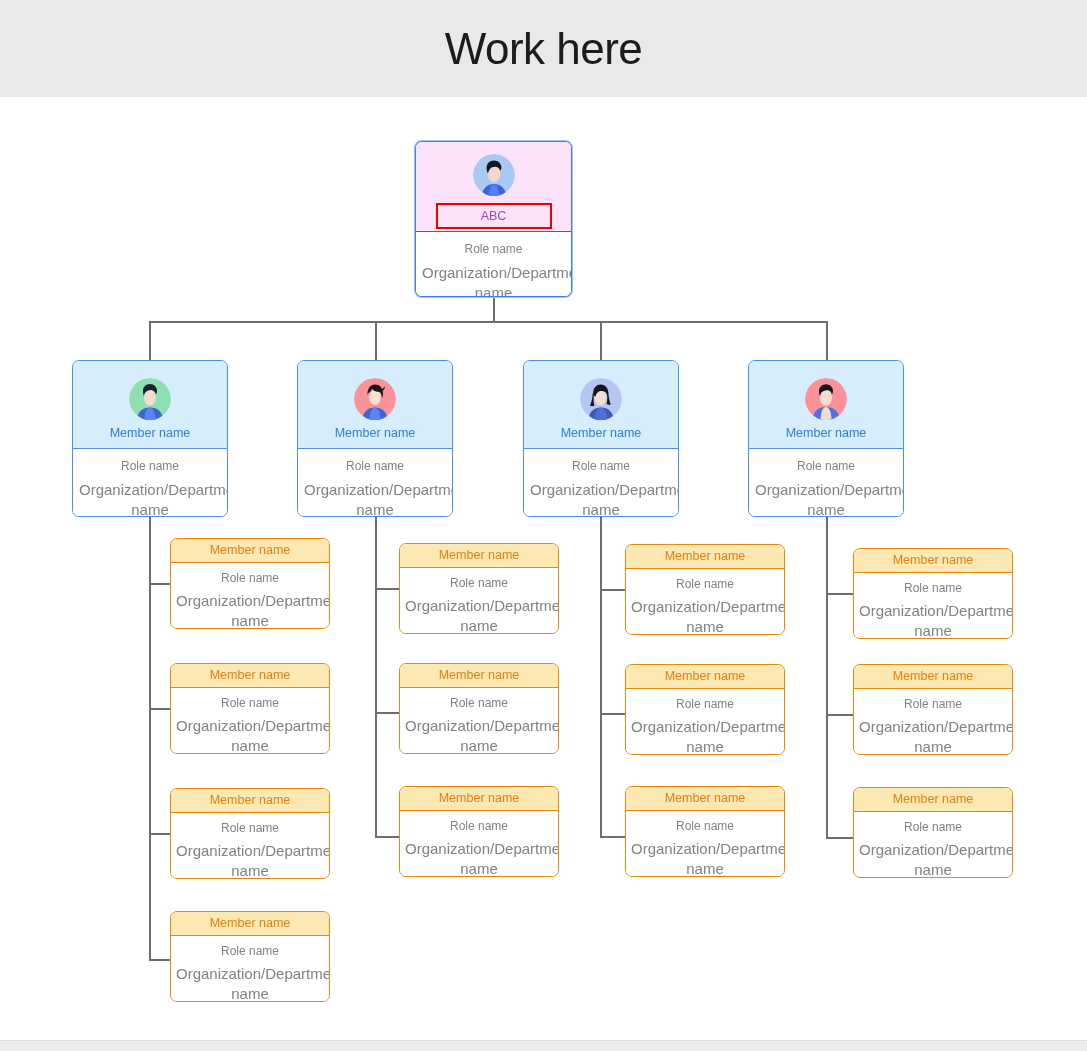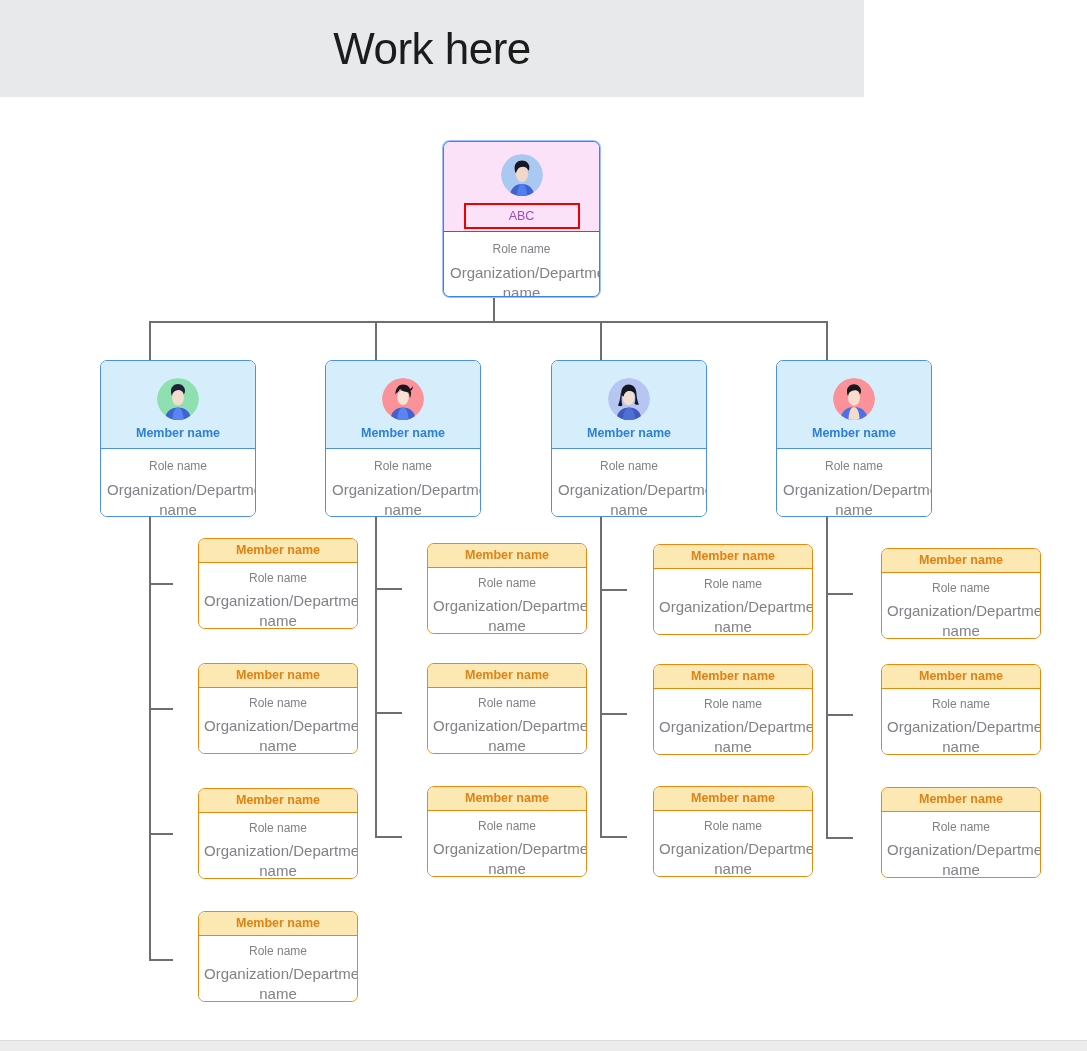--- a/index.html
+++ b/index.html
@@ -6,21 +6,21 @@
   html, body {
     width: 1087px; height: 1051px;
     font-family: "Liberation Sans", sans-serif;
     background: #ffffff;
     overflow: hidden;
   }
 
   
   .topbar {
     position: absolute; left: 0; top: 0;
-    width: 864px; height: 97px;
+    width: 1087px; height: 97px;
     background: #e8e9eb;
     display: flex; align-items: center; justify-content: center;
   }
   .topbar-title {
     font-size: 44px;
     font-weight: 400;
     color: #1c1c1c;
     letter-spacing: -0.5px;
   }
 
@@ -42,31 +42,30 @@
   .ln { position: absolute; background: #6e6e6e; }
   .ln-v { width: 1.5px; }
   .ln-h { height: 1.5px; }
 
   
   .node {
     position: absolute;
     background: #ffffff;
     border-radius: 7px;
     overflow: hidden;
-    margin-left: 28px;
   }
   .node-head {
     display: flex;
     flex-direction: column;
     align-items: center;
     justify-content: flex-end;
   }
   .node-name {
     font-size: 12.5px;
-    font-weight: bold;
+    font-weight: normal;
     text-align: center;
     line-height: 1.2;
   }
   .node-body {
     background: #ffffff;
     padding: 9px 6px 8px;
     text-align: center;
   }
   .node-role {
     font-size: 12px;

